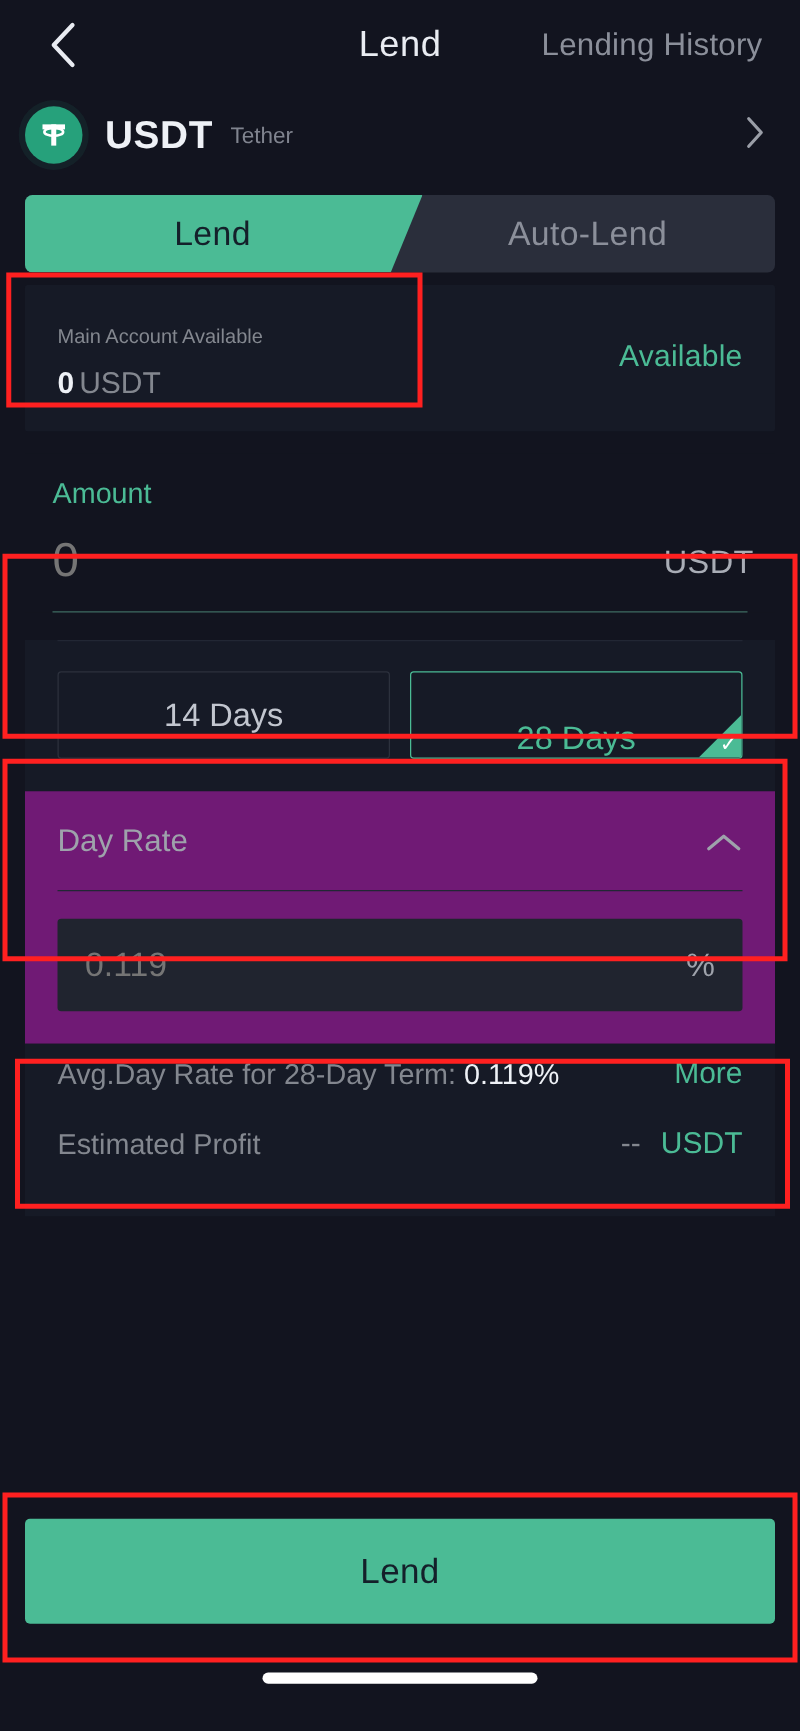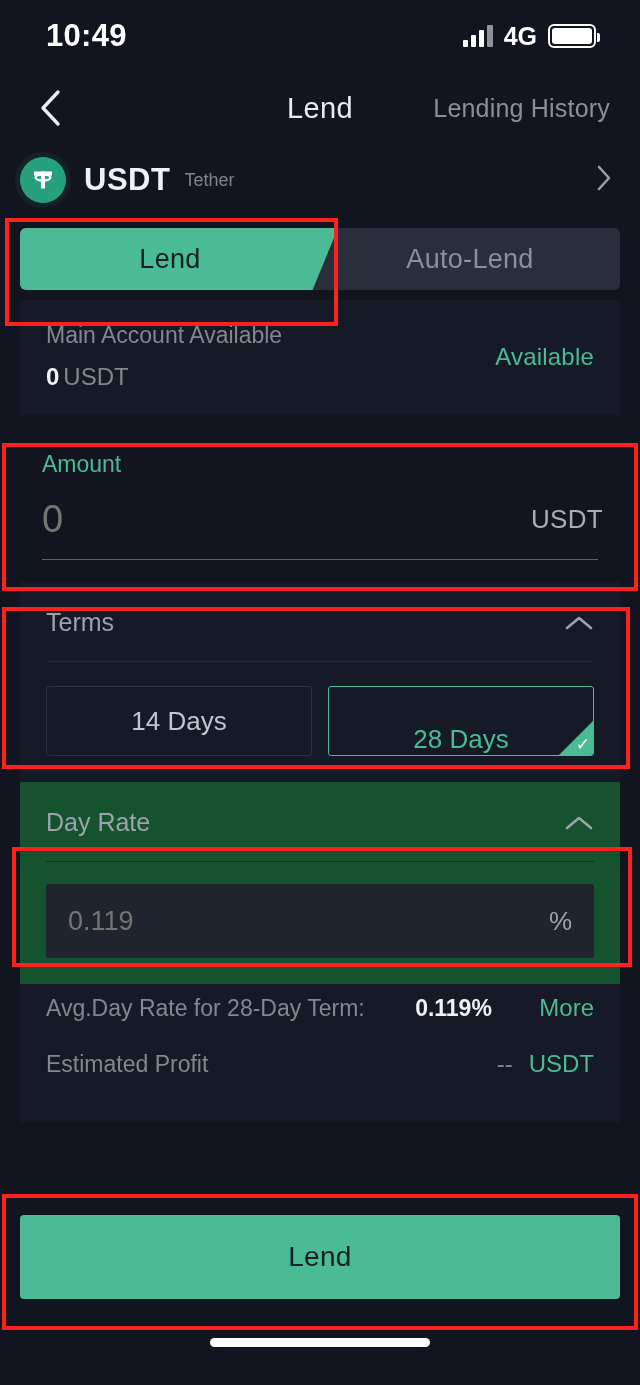--- a/index.html
+++ b/index.html
@@ -103,21 +103,21 @@
     clip-path:polygon(0 0, 100% 0, 92% 100%, 0 100%);
     z-index:1;
   }
 
   
   .account{
     padding:22px 26px 24px 26px;
     display:flex; align-items:flex-start; justify-content:space-between;
     background:#161a26; margin:0 20px; border-radius:2px;
   }
-  .acc-label{ color:#83878f; font-size:23px; margin-bottom:14px; }
+  .acc-label{ color:#83878f; font-size:16px; margin-bottom:14px;margin-top:11px; }
   .acc-value{ font-size:24px; }
   .acc-value .num{ color:#eef1f6; font-weight:bold; }
   .acc-value .unit{ color:#83878f; margin-left:4px; }
   .acc-transfer{
     color:#4bbb95; font-size:24px; cursor:pointer; align-self:center;
     letter-spacing:.2px;
   }
 
   
   .amount-card{
@@ -161,41 +161,41 @@
   .term .tick{
     position:absolute; right:0; bottom:0; width:0;height:0;
     border-style:solid; border-width:0 0 34px 34px;
     border-color:transparent transparent #4bbb95 transparent;
   }
   .term .tick-mark{
     position:absolute; right:3px; bottom:2px; color:#ffffff; font-size:17px; line-height:1;
   }
 
   
-  .rate-card{ background:#14532d; margin:0 20px; }
+  .rate-card{ background:#701a75; margin:0 20px; }
   .rate-input-wrap{ padding:22px 26px 26px 26px; }
   .rate-field{
     height:74px; background:#20242f; border-radius:3px;
     display:flex; align-items:center; padding:0 22px;
   }
   .rate-field input{
     flex:1; background:transparent; border:none; outline:none;
     color:#b9bdc6; font-size:27px; font-family:inherit;
   }
   .rate-pct{ color:#9ea2ab; font-size:26px; }
 
   
   .info-card{ background:#161a26; margin:0 20px; padding:0 26px 30px 26px; }
   .info-row{
     display:flex; align-items:center; justify-content:space-between;
     padding:14px 0;
   }
   .info-row.first{ padding-top:10px; }
   .info-left{ color:#83878f; font-size:23px; }
-  .info-left b{ color:#eef1f6; font-weight:bold;margin-left:44px; }
+  .info-left b{ color:#eef1f6; font-weight:normal; }
   .info-more{ color:#4bbb95; font-size:24px; cursor:pointer; }
   .info-right{ display:flex; align-items:center; gap:16px; }
   .info-dash{ color:#83878f; font-size:24px; }
   .info-unit{ color:#4bbb95; font-size:24px; }
 
   
   .spacer{ flex:1 1 auto; }
   .footer{ padding:0 20px 0 20px; }
   .lend-btn{
     height:84px; background:#4bbb95; border:none; border-radius:4px;
@@ -206,35 +206,20 @@
   .home-bar{ width:220px; height:9px; background:#ffffff; border-radius:6px; }
 
   
   .anno{ position:absolute; border:4px solid #ff2020; pointer-events:none; z-index:50; }
 </style>
 </head>
 <body>
 
 <div class="screen">
 
-  <div class="statusbar">
-    <div class="status-time">10:49</div>
-    <div class="status-right">
-      <div class="sig">
-          <i></i>
-          <i></i>
-          <i></i>
-          <i></i>
-        </div>
-      <div class="net">4G</div>
-      <div class="batt">
-          <div class="fill"></div>
-        </div>
-    </div>
-  </div>
 
   <div class="navbar">
     <div class="back-btn">
       <span>
         <svg width="22" height="38" viewBox="0 0 22 38">
             <polyline points="19,3 4,19 19,35" fill="none" stroke="#e9ecf2" stroke-width="3.4" stroke-linecap="round" stroke-linejoin="round"></polyline>
           </svg>
       </span>
     </div>
     <div class="nav-title">Lend</div>
@@ -281,28 +266,20 @@
     <div class="amount-row">
       <input class="amount-input" placeholder="0" style="">
       <div class="amount-unit">USDT</div>
       <div class="amount-div"></div>
 
     </div>
     <div class="amount-underline"></div>
   </div>
 
   <div class="terms-card">
-    <div class="sec-head">
-      <div class="sec-title">Terms</div>
-      <div class="chev-up">
-        <svg width="30" height="18" viewBox="0 0 30 18">
-            <polyline points="3,14 15,4 27,14" fill="none" stroke="#9ea2ab" stroke-width="2.6" stroke-linecap="round" stroke-linejoin="round"></polyline>
-          </svg>
-      </div>
-    </div>
     <div class="sec-div"></div>
     <div class="terms-row">
       <div class="term">
         <span>14 Days</span>
       </div>
       <div class="term selected">
         <span>28 Days</span>
         <span class="tick"></span>
         <span class="tick-mark">✓</span>
       </div>

